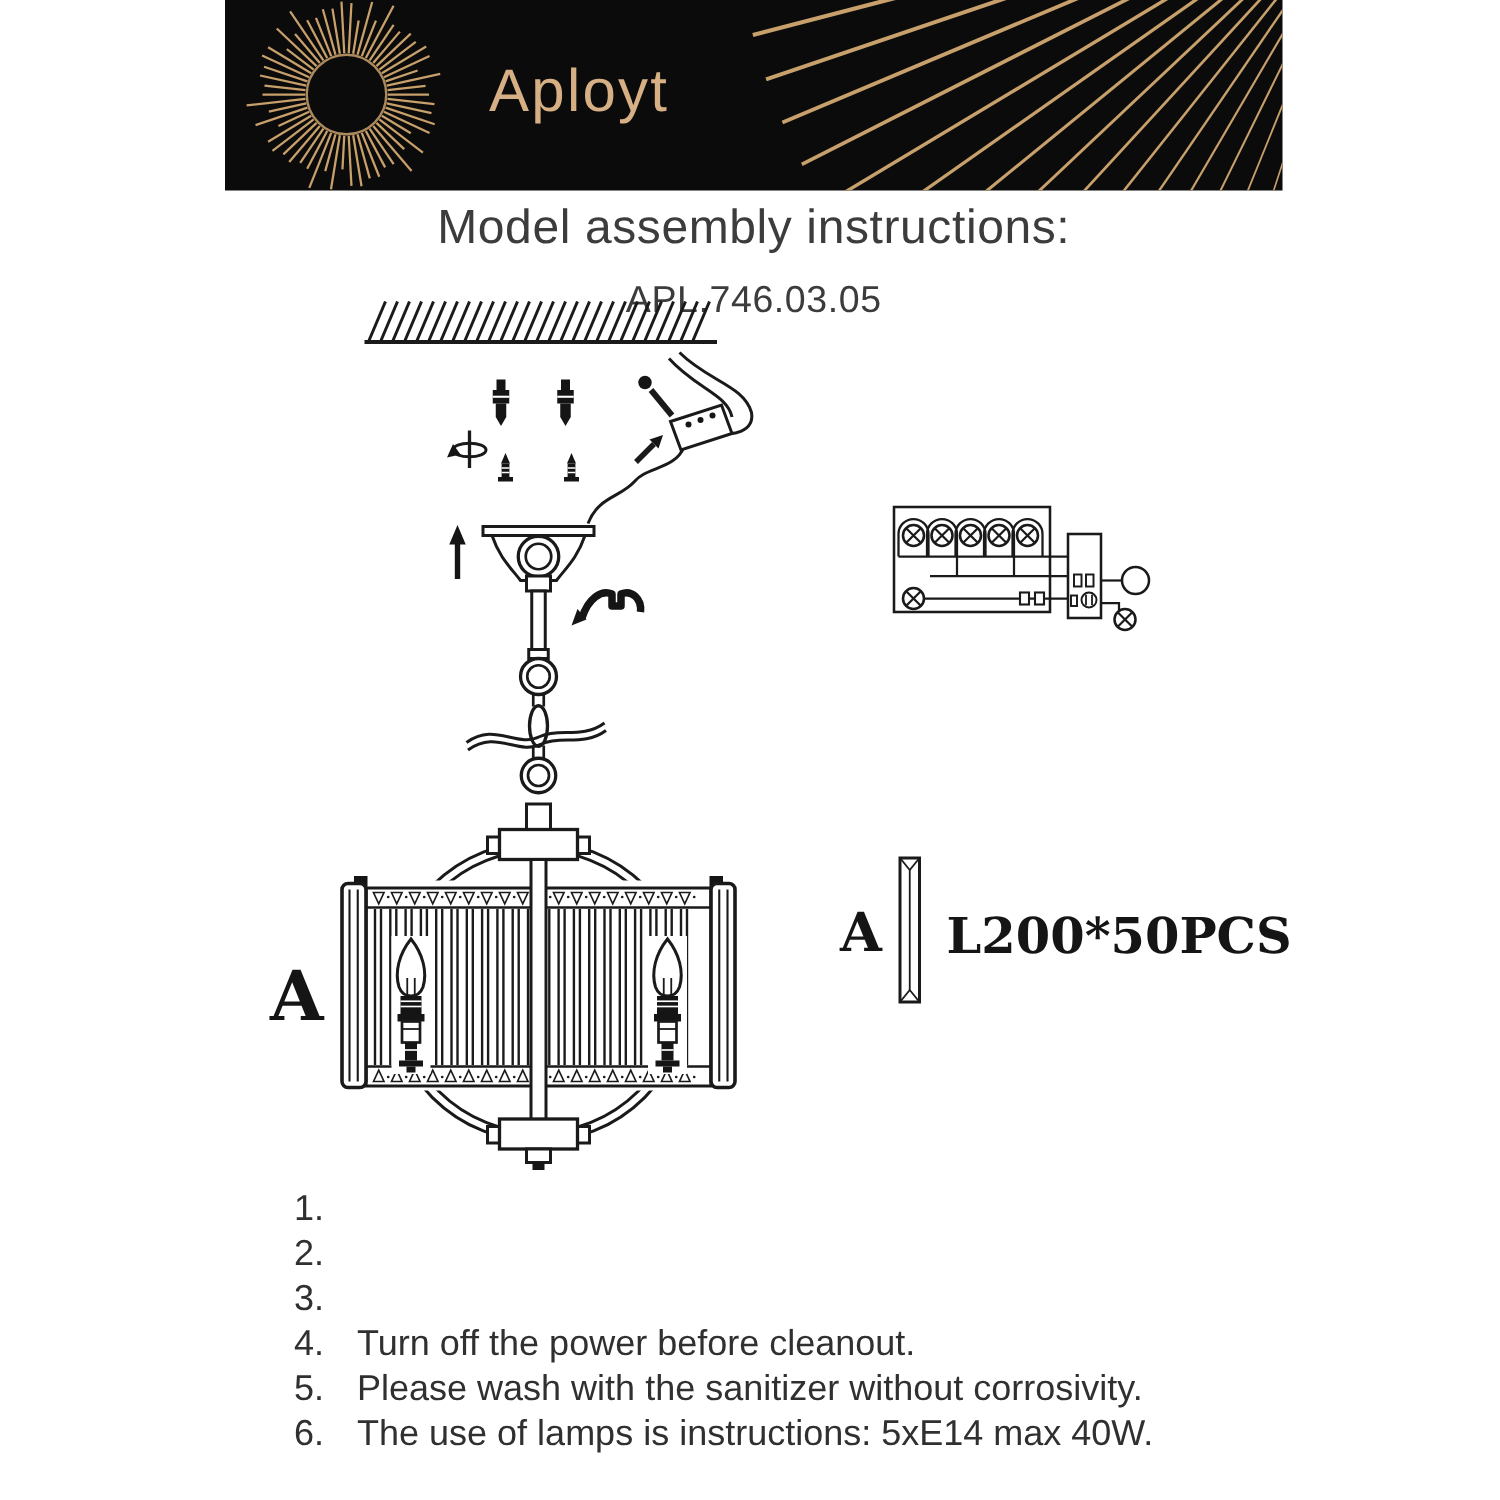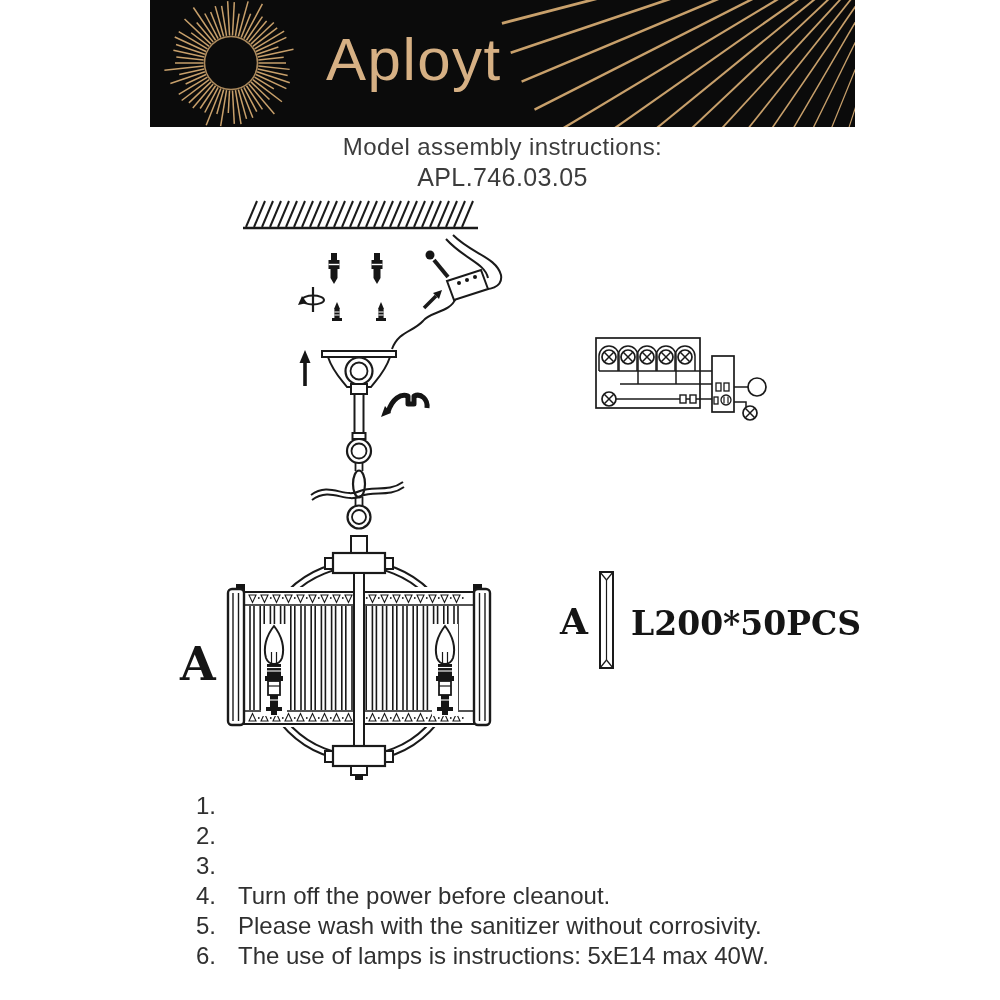--- a/index.html
+++ b/index.html
@@ -1,24 +1,24 @@
 <!DOCTYPE html>
 <html><head>
 <meta charset="utf-8">
 <style>
   html,body{margin:0;padding:0;background:#ffffff;}
   .page{position:relative;width:1000px;height:1000px;background:#fff;overflow:hidden;
         font-family:"Liberation Sans",sans-serif;outline:1px solid #ececec;}
   .header{position:absolute;left:150px;top:0;width:705px;height:127px;background:#0b0b0b;overflow:hidden;}
   .header svg{position:absolute;left:0;top:0;}
   .brand{position:absolute;left:176px;top:50%;transform:translateY(-56%);
-         font-size:60px;letter-spacing:1.5px;color:#d6b084;font-weight:400;}
+         font-size:40px;letter-spacing:1.5px;color:#d6b084;font-weight:400;}
   .title-block{position:absolute;left:150px;top:133px;width:705px;text-align:center;color:#3c3c3c;letter-spacing:.4px;}
-  .t1{font-size:24px;}
-  .t2{font-size:25px;margin-top:2px;}
+  .t1{font-size:32px;}
+  .t2{font-size:25px;margin-top:16px;}
   .diagram{position:absolute;left:0;top:0;}
   .label-serif{font-family:"DejaVu Serif","Liberation Serif",serif;font-weight:700;fill:#151515;}
   .instructions{position:absolute;left:196px;top:791px;color:#303030;}
   .row{display:flex;line-height:30px;font-size:24px;}
   .num{width:34px;flex:0 0 auto;}
   .txt{margin-left:8px;white-space:nowrap;}
 </style>
 </head>
 <body>
 

